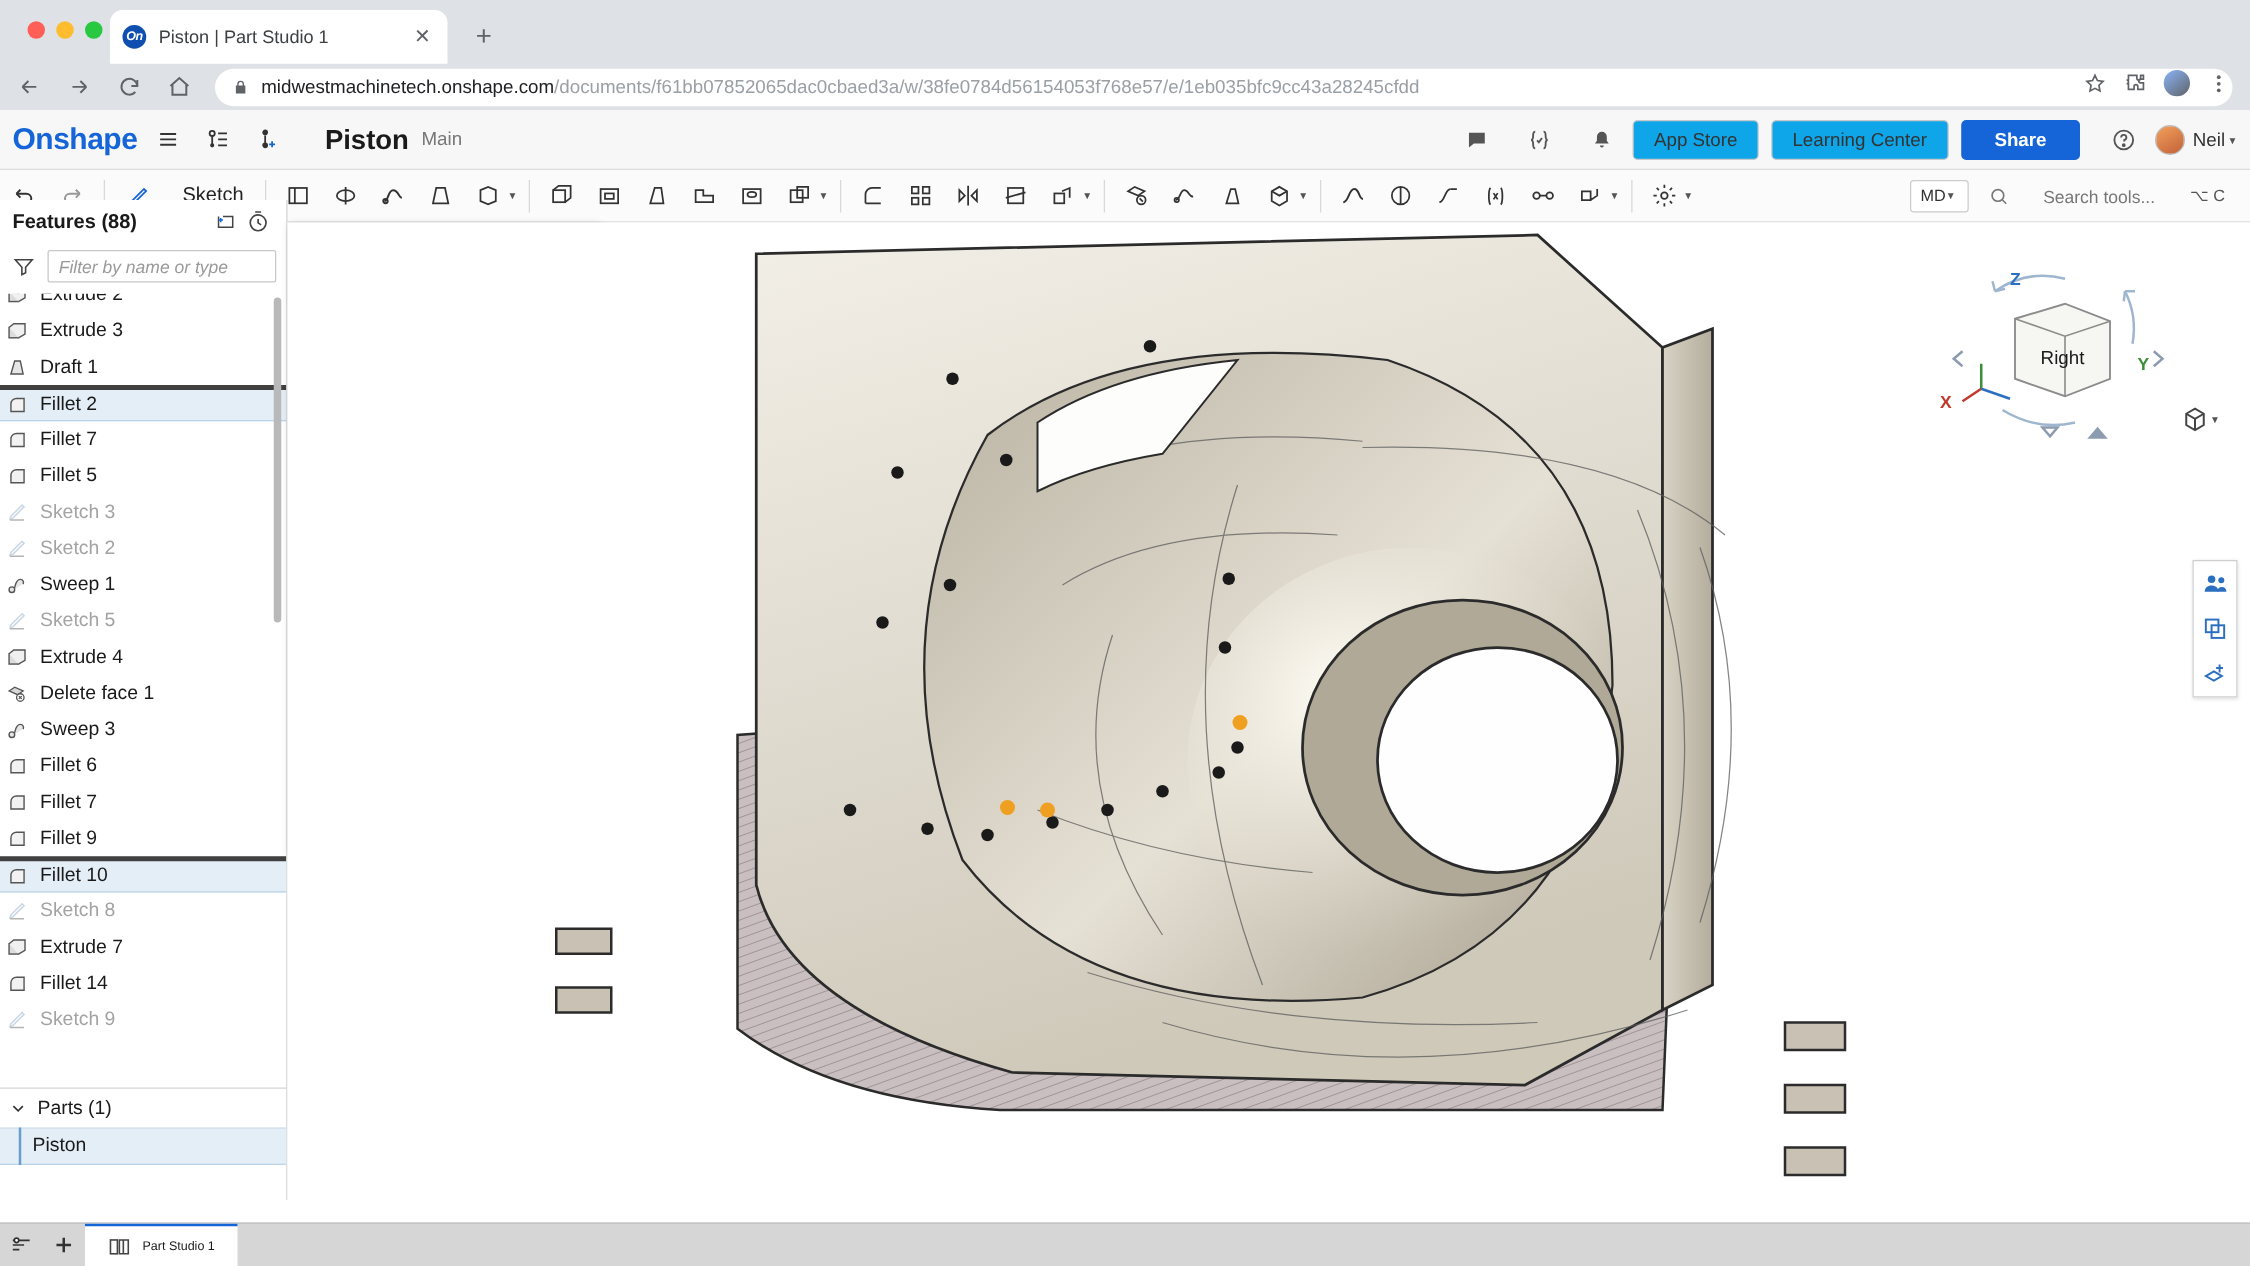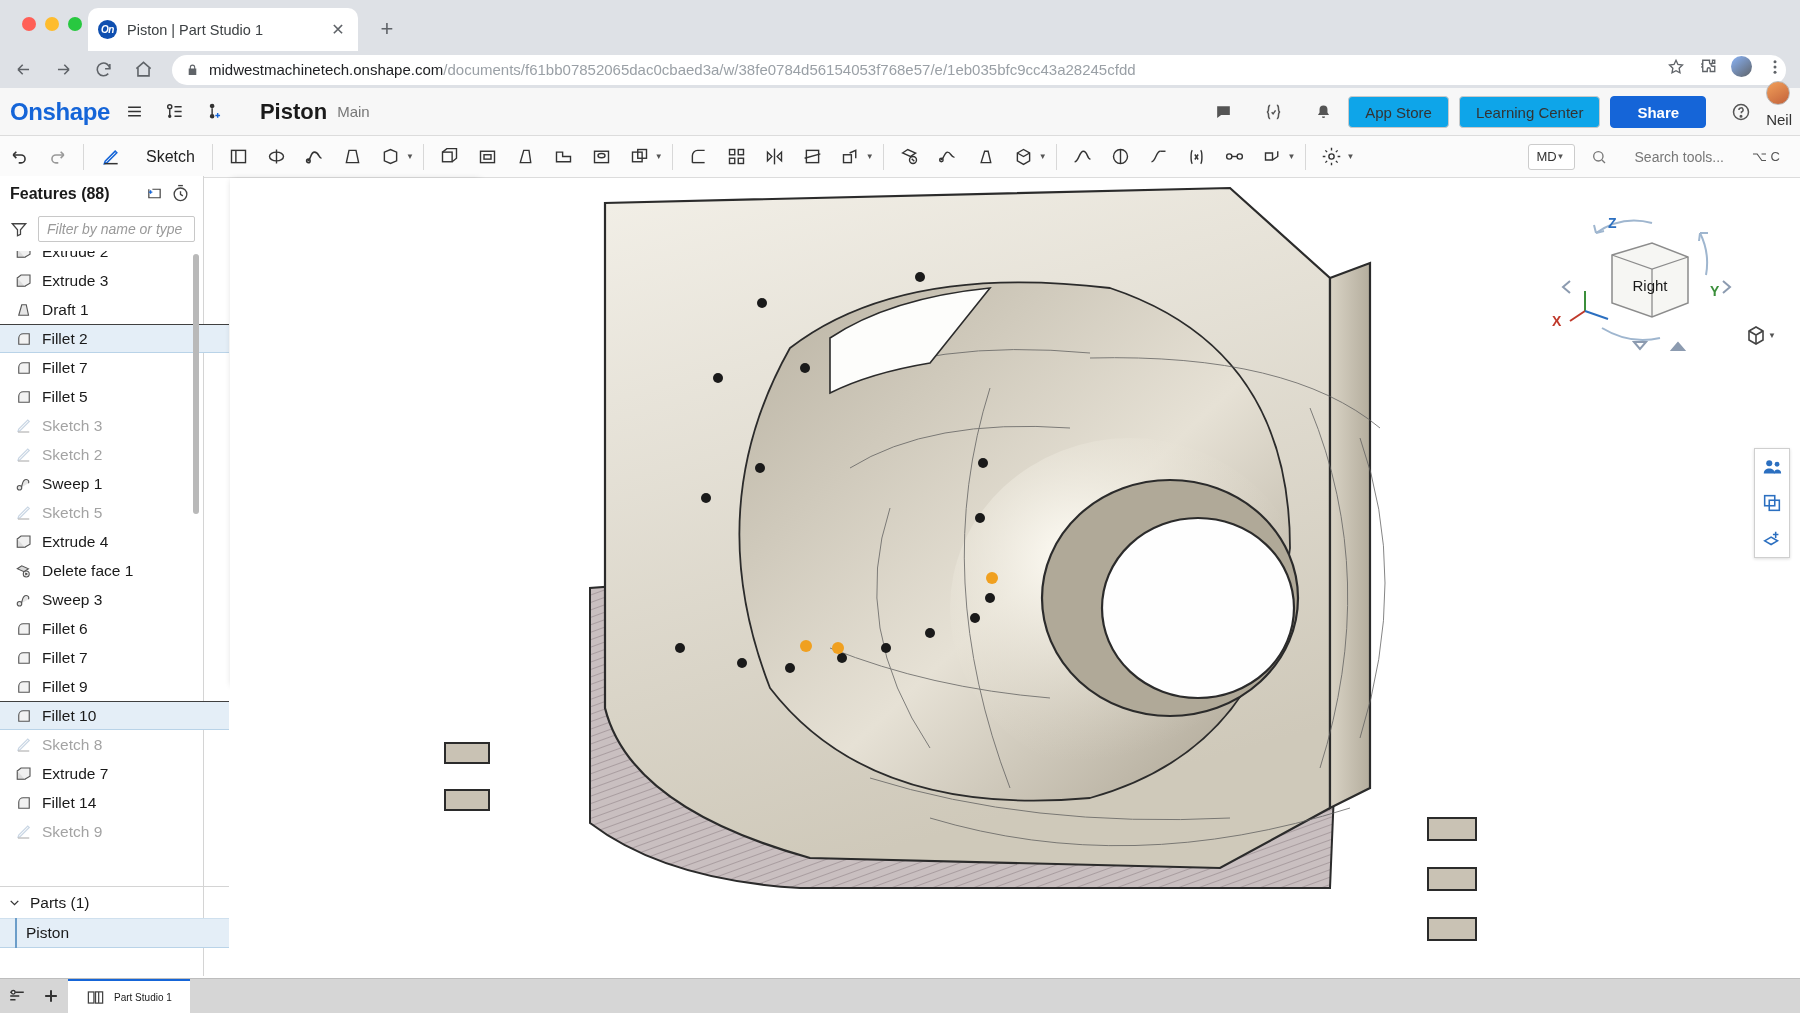--- a/index.html
+++ b/index.html
@@ -48,55 +48,55 @@
   .os-logo { margin-left:10px; font-size:24px; font-weight:bold; color:#1565d8;
              letter-spacing:-0.4px; font-family:"Liberation Sans",sans-serif; }
   .hdr-icon { width:30px; height:30px; margin-left:10px; display:flex; align-items:center;
               justify-content:center; color:#3c3c3c; }
   .doc-title { margin-left:30px; font-size:22px; font-weight:bold; color:#1a1a1a; }
   .doc-branch { margin-left:10px; font-size:15px; color:#777; }
   .hdr-right { position:absolute; right:8px; top:0; height:48px; display:flex; align-items:center; gap:10px; }
   .pill { height:32px; padding:0 16px; border:1px solid #c9c9c9; border-radius:4px; background:#0ea5e9;
           display:flex; align-items:center; font-size:15px; color:#333; }
   .pill.share { background:#1565d8; border-color:#1565d8; color:#fff; font-weight:bold; padding:0 26px; }
-  .user-chip { display:flex; gap:6px; font-size:15px; color:#333;flex-direction:column; }
+  .user-chip { display:flex; align-items:center; gap:6px; font-size:15px; color:#333; }
   .avatar-user { width:24px; height:24px; border-radius:50%;
                  background:linear-gradient(150deg,#f2a05a,#c2613a); border:1px solid #bbb; }
 
   
   .toolbar { position:absolute; left:0; top:136px; width:1800px; height:42px;
              background:#fbfbfb; border-bottom:1px solid #dcdcdc; display:flex; align-items:center; }
   .tb-item { width:34px; height:34px; margin:0 2px; display:flex; align-items:center;
              justify-content:center; color:#3a3a3a; }
   .tb-sep { width:1px; height:26px; background:#d8d8d8; margin:0 7px; }
   .tb-sketch { display:flex; align-items:center; gap:25px; padding:0 10px; height:32px;
                font-size:16px; color:#222; }
   .caret { font-size:8px; color:#555; margin-left:-4px; margin-right:2px; }
   .tb-right { position:absolute; right:10px; display:flex; align-items:center; gap:6px; }
   .md-box { display:flex; align-items:center; gap:4px; border:1px solid #ccc; border-radius:3px;
             height:26px; padding:0 7px; font-size:13px; color:#333; background:#fff; }
   .search-box { display:flex; align-items:center; gap:28px; height:28px; padding:0 10px;
                 font-size:14px; color:#777; }
   .kbd { font-size:13px; color:#555; }
 
   
-  .left-panel { position:absolute; left:0; top:176px; width:204px; height:800px;
+  .left-panel { position:absolute; left:0; top:160px; width:230px; height:800px;
                 background:#fff; border-right:1px solid #d4d4d4; }
   .feat-head { height:35px; display:flex; align-items:center; padding:0 10px; }
   .feat-title { font-size:16px; font-weight:bold; color:#1a1a1a; flex:1; }
   .feat-head-icon { width:26px; height:26px; display:flex; align-items:center; justify-content:center; color:#444; }
   .filter-row { height:36px; display:flex; align-items:center; padding:0 8px; gap:8px; }
   .filter-icon { width:22px; height:22px; display:flex; align-items:center; justify-content:center; color:#444; }
   .filter-input { flex:1; height:26px; border:1px solid #c8c8c8; border-radius:2px; background:#fff;
                   font-size:14px; color:#9a9a9a; font-style:italic; padding:0 8px;
                   display:flex; align-items:center; font-family:"Liberation Sans",sans-serif; }
   .feat-list { position:absolute; top:75px; left:0; width:229px; height:780px; overflow:hidden; }
-  .feat-row { height:29px; display:flex; align-items:center; padding-left:14px; gap:9px;
+  .feat-row { height:29px; display:flex; align-items:center; padding-left:4px; gap:9px;
               font-size:15.5px; color:#1a1a1a; position:relative; }
-  .feat-row.sel { background:#e4eef7; border-top:1px solid #404040; border-bottom:1px solid #b9d3e8; }
+  .feat-row.sel { background:#e4eef7; border-top:4px solid #404040; border-bottom:1px solid #b9d3e8; }
   .feat-row.dim { color:#a3a3a3; }
   .feat-ico { width:19px; height:19px; display:flex; align-items:center; justify-content:center; flex:0 0 19px; }
   .scroll-track { position:absolute; right:4px; top:78px; width:6px; height:260px;
                   background:#b9b9b9; border-radius:3px; }
   .parts-sec { position:absolute; left:0; bottom:28px; width:229px; border-top:1px solid #d4d4d4; }
   .parts-head { height:31px; display:flex; align-items:center; gap:9px; padding-left:8px;
                 font-size:15.5px; color:#1a1a1a; }
   .parts-row { height:30px; display:flex; align-items:center; padding-left:26px;
                font-size:15.5px; color:#1a1a1a; background:#e4eef7;
                border-top:1px solid #cfe0ee; border-bottom:1px solid #b9d3e8; }

